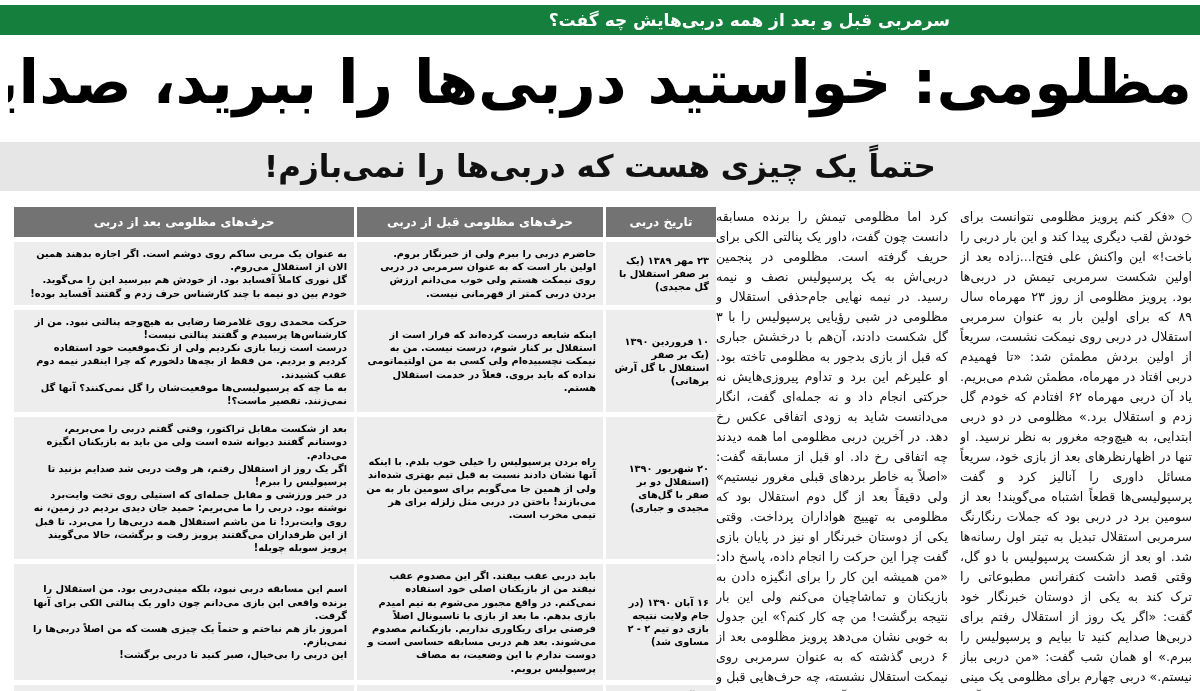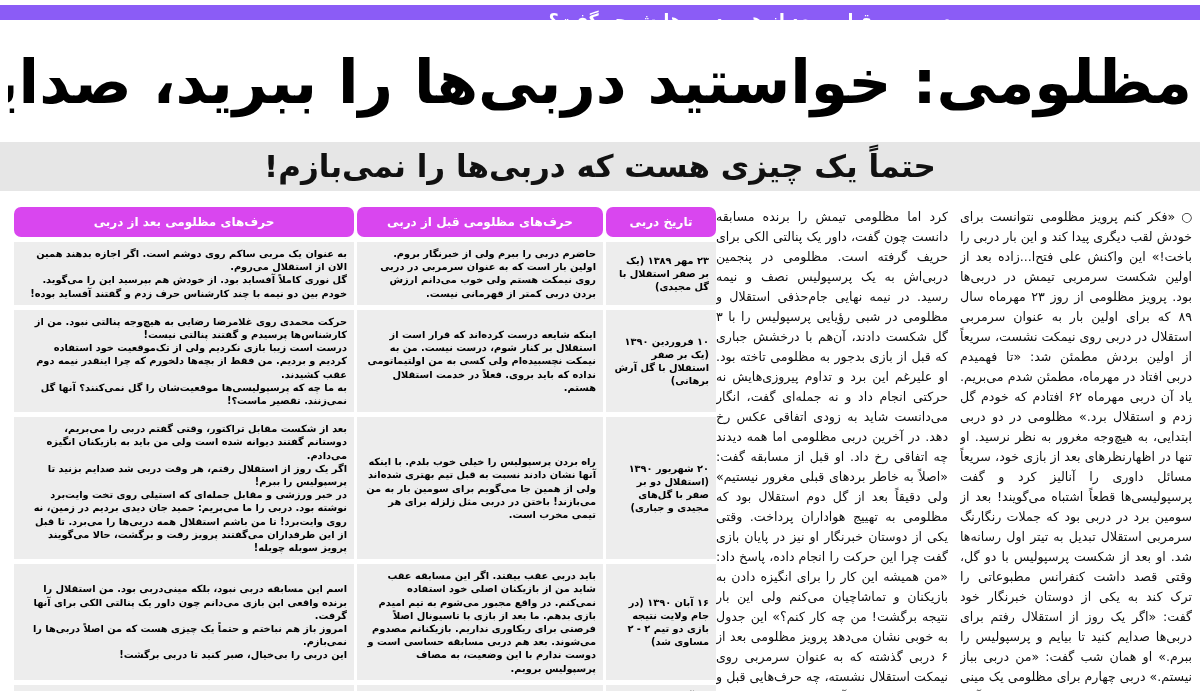--- a/index.html
+++ b/index.html
@@ -7,22 +7,22 @@
     width: 1200px; height: 691px;
     background: #ffffff;
     overflow: hidden;
     font-family: "DejaVu Sans", sans-serif;
     direction: rtl;
   }
   .page { position: relative; width: 1200px; height: 691px; background:#fff; }
 
   
   .kicker {
-    position: absolute; top: 5px; left: 0; right: 0; height: 15px;
-    background: #8b5cf6;
+    position: absolute; top: 5px; left: 0; right: 0; height: 30px;
+    background: #15803d;
   }
   .kicker span {
     position: absolute; right: 250px; top: 0;
     color: #ffffff; font-weight: bold; font-size: 17px; line-height: 30px;
     letter-spacing: -0.3px;
   }
 
   
   .headline {
     position: absolute; top: 34px; right: 8px; left: 8px; height: 100px;
@@ -57,25 +57,24 @@
 
   
   .qtable {
     position: absolute; top: 2px; left: 0; width: 708px;
     display: grid;
     grid-template-columns: 110px 246px 340px;
     gap: 5px 3px;
     background: #fff;
   }
   .qtable .hcell {
-    background: #d946ef; color: #fff;
+    background: #737373; color: #fff;
     font-size: 12px; font-weight: bold;
     display: flex; align-items: center; justify-content: center;
     height: 30px;
-    border-radius: 7px;
   }
   .qtable .cell {
     background: #ededed; color: #000;
     font-size: 9.8px; font-weight: bold; line-height: 13.2px;
     padding: 5px 7px;
     white-space: pre-line;
     display: flex; align-items: center;
   }
   .qtable .cell > div { width: 100%; text-align: right; }
   .qtable .date  { text-align: center; justify-content: center; }
@@ -119,21 +118,21 @@
 درست است زیبا بازی نکردیم ولی از تک‌موقعیت خود استفاده کردیم و بردیم. من فقط از بچه‌ها دلخورم که چرا اینقدر نیمه دوم عقب کشیدند.
 به ما چه که پرسپولیسی‌ها موقعیت‌شان را گل نمی‌کنند؟ آنها گل نمی‌زنند. تقصیر ماست؟!</div></div>
 
       <div class="cell date"><div>۲۰ شهریور ۱۳۹۰ (استقلال دو بر صفر با گل‌های مجیدی و جباری)</div></div>
       <div class="cell quote"><div>راه بردن پرسپولیس را خیلی خوب بلدم. با اینکه آنها نشان دادند نسبت به قبل تیم بهتری شده‌اند ولی از همین جا می‌گویم برای سومین بار به من می‌بازند! باختن در دربی مثل زلزله برای هر تیمی مخرب است.</div></div>
       <div class="cell quote"><div>بعد از شکست مقابل تراکتور، وقتی گفتم دربی را می‌بریم، دوستانم گفتند دیوانه شده است ولی من باید به بازیکنان انگیزه می‌دادم.
 اگر یک روز از استقلال رفتم، هر وقت دربی شد صدایم بزنید تا پرسپولیس را ببرم!
 در خبر ورزشی و مقابل جمله‌ای که استیلی روی تخت وایت‌برد نوشته بود. دربی را ما می‌بریم: حمید جان دیدی بردیم در زمین، نه روی وایت‌برد! تا من باشم استقلال همه دربی‌ها را می‌برد. تا قبل از این طرفداران می‌گفتند پرویز رفت و برگشت، حالا می‌گویند پرویز سوبله چوبله!</div></div>
 
       <div class="cell date"><div>۱۶ آبان ۱۳۹۰ (در جام ولایت نتیجه بازی دو تیم ۲ - ۲ مساوی شد)</div></div>
-      <div class="cell quote"><div>باید دربی عقب بیفتد. اگر این مسابقه عقب شاید من از بازیکنان اصلی خود استفاده نمی‌کنم. در واقع مجبور می‌شوم به تیم امیدم بازی بدهم. ما بعد از بازی با تاسیونال اصلاً فرصتی برای ریکاوری نداریم. بازیکنانم مصدوم می‌شوند. بعد هم دربی مسابقه حساسی است و دوست ندارم با این وضعیت، به مصاف پرسپولیس برویم.</div></div>
+      <div class="cell quote"><div>باید دربی عقب بیفتد. اگر این مصدوم عقب نیفتد من از بازیکنان اصلی خود استفاده نمی‌کنم. در واقع مجبور می‌شوم به تیم امیدم بازی بدهم. ما بعد از بازی با تاسیونال اصلاً فرصتی برای ریکاوری نداریم. بازیکنانم مصدوم می‌شوند. بعد هم دربی مسابقه حساسی است و دوست ندارم با این وضعیت، به مصاف پرسپولیس برویم.</div></div>
       <div class="cell quote"><div>اسم این مسابقه دربی نبود، بلکه مینی‌دربی بود. من استقلال را برنده واقعی این بازی می‌دانم چون داور یک پنالتی الکی برای آنها گرفت.
 امروز باز هم نباختم و حتماً یک چیزی هست که من اصلاً دربی‌ها را نمی‌بازم.
 این دربی را بی‌خیال، صبر کنید تا دربی برگشت!</div></div>
 
       <div class="cell date"><div>۱۸ آذر ۹۰ (در نیمه نهایی جام حذفی استقلال با گل‌های جباری (۲ گل) و شریفات ۳ بر صفر برنده شد)</div></div>
       <div class="cell quote"><div>اصلاً دوست ندارم در روزی که پرسپولیس را می‌بریم، حمید استیلی بر کنار شود. واقعاً نمی‌خواهم این اتفاق بیفتد. من خودم را از پیش برنده دربی نمی‌دانم، چون الان کار برای دو تیم سخت است.</div></div>
       <div class="cell quote"><div>شاید اگر من هم جای حمید استیلی بودم، با این فشارهایی که هست، عمراً نمی‌توانستم نتیجه بگیرم.
 شاید با خودتان بگوئید اگر تمام موقعیت‌هایمان را گل می‌کردیم، می‌توانستیم نتیجه شش‌تایی را تکرار کنیم ولی قرار نیست همه توپ‌ها در فوتبال گل شود.</div></div>
 
     </div>

